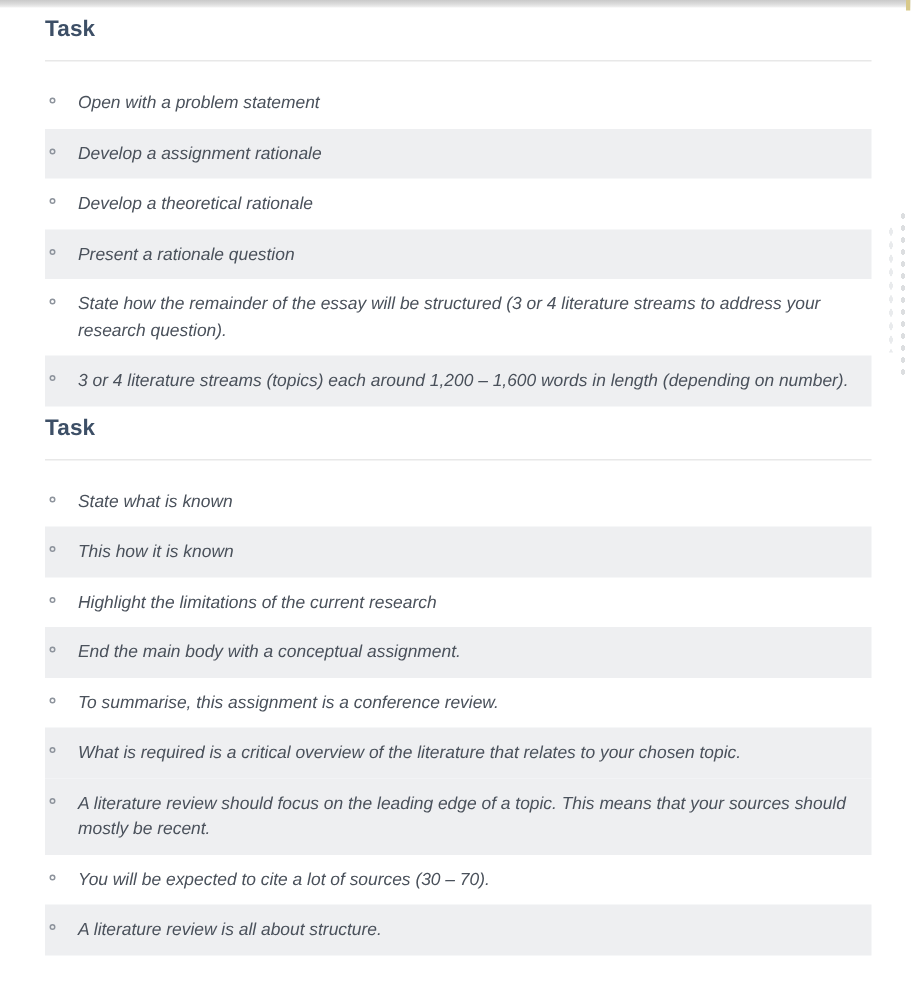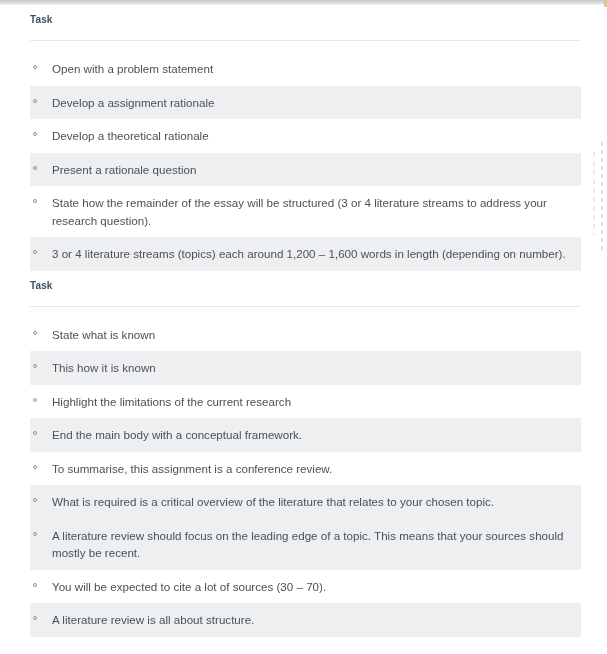--- a/index.html
+++ b/index.html
@@ -64,21 +64,21 @@
     top: 5px;
     left: 0;
     width: 607px;
   }
 
   .section {
     width: 607px;
   }
 
   .section-heading {
-    font-size: 10px;
+    font-size: 15px;
     font-weight: bold;
     color: #3d4f66;
     padding: 8px 0 0 30px;
     letter-spacing: .1px;
     line-height: 14px;
   }
 
   .heading-rule {
     height: 1px;
     background: #e8e8e8;
@@ -112,20 +112,21 @@
     width: 4px;
     height: 4px;
     border: 1px solid #8d939c;
     border-radius: 50%;
     background: transparent;
     box-sizing: border-box;
   }
 
   .item-text {
     display: block;
+    font-style: italic;
   }
 </style>
 </head>
 <body>
 
 <div id="page">
 
   <div class="top-strip"></div>
   <div class="top-strip-accent"></div>
 
@@ -171,21 +172,21 @@
           <li class="task-item striped">
             <span class="bullet"></span>
             <span class="item-text">This how it is known</span>
           </li>
           <li class="task-item">
             <span class="bullet"></span>
             <span class="item-text">Highlight the limitations of the current research</span>
           </li>
           <li class="task-item striped">
             <span class="bullet"></span>
-            <span class="item-text">End the main body with a conceptual framework.</span>
+            <span class="item-text">End the main body with a conceptual assignment.</span>
           </li>
           <li class="task-item">
             <span class="bullet"></span>
             <span class="item-text">To summarise, this assignment is a conference review.</span>
           </li>
           <li class="task-item striped">
             <span class="bullet"></span>
             <span class="item-text">What is required is a critical overview of the literature that relates to your chosen topic.</span>
           </li>
           <li class="task-item striped">

